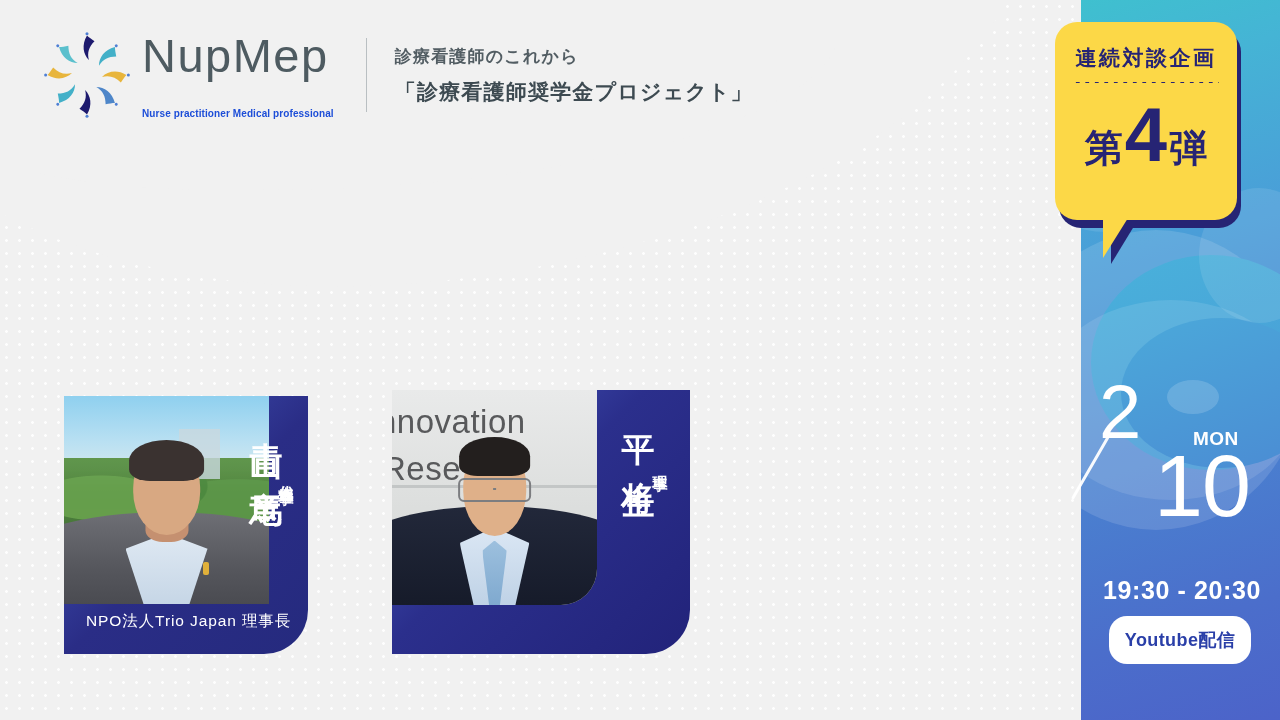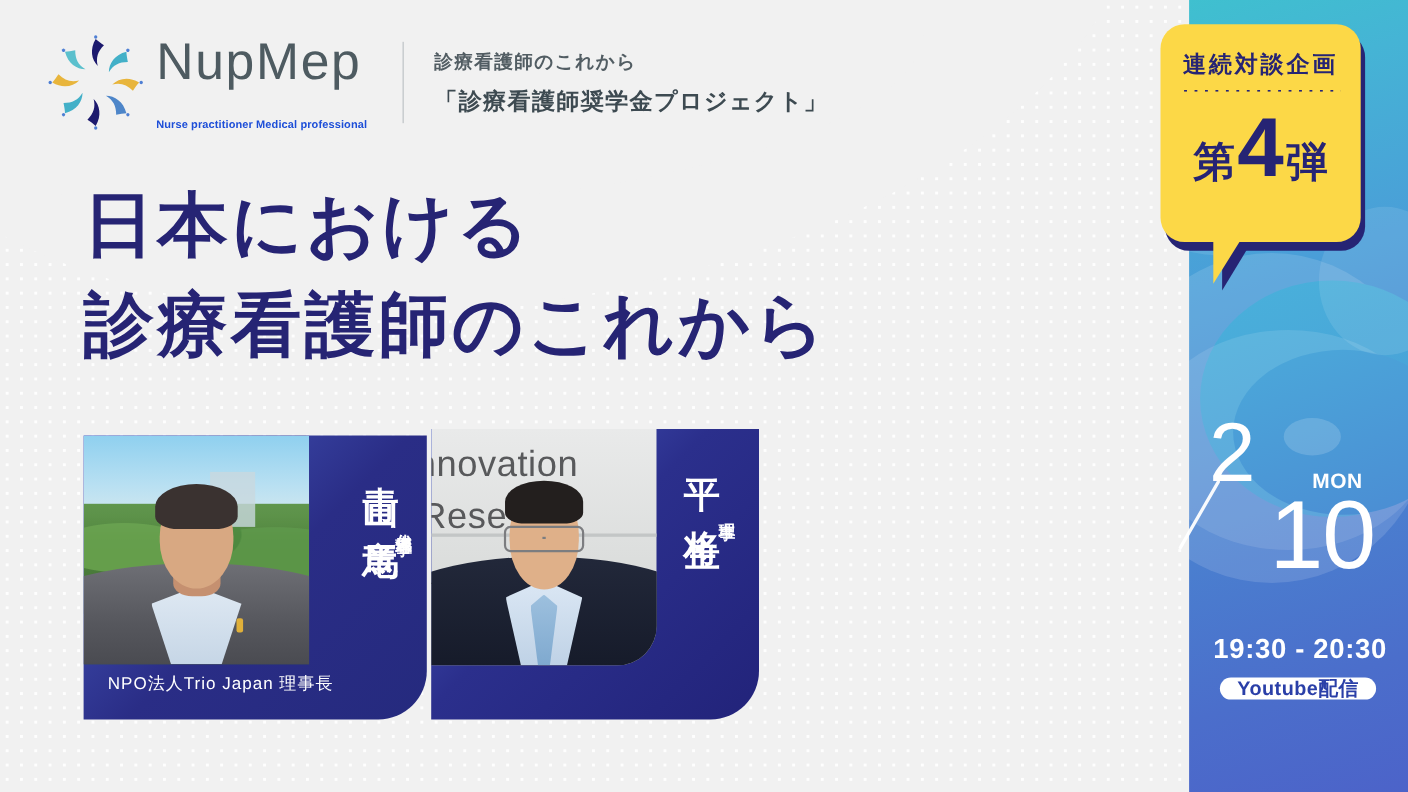--- a/index.html
+++ b/index.html
@@ -52,21 +52,21 @@
 
   
   .title { position:absolute; left:76px; top:160px; color:#262474;
            font-family:"Liberation Serif", serif; font-weight:700;
            font-size:64px; line-height:1.42; letter-spacing:3px; }
   .title .l2 { display:block; }
 
   
   .card { position:absolute; overflow:hidden; }
 
-  .card1 { left:76px; top:396px; width:312px; height:258px;
+  .card1 { left:64px; top:396px; width:244px; height:258px;
            background:linear-gradient(135deg,#4a5fc6 0%,#2a2d86 52%,#252a7e 100%);
            border-radius:0 0 44px 0; }
   .card1 .photo { position:absolute; left:0; top:0; width:205px; height:208px; overflow:hidden; }
   .card2 { left:392px; top:390px; width:298px; height:264px;
            background:linear-gradient(135deg,#4a5fc6 0%,#2b2f8c 45%,#22237a 100%);
            border-radius:0 0 44px 0; }
   .card2 .photo { position:absolute; left:0; top:0; width:205px; height:215px; overflow:hidden; border-radius:0 0 36px 0; }
 
   
   .ph1-bg { position:absolute; inset:0;
@@ -166,21 +166,21 @@
 
   
   .date-block { position:absolute; left:1081px; top:378px; width:199px; color:#fff; }
   .date-row { position:relative; height:150px; }
   .d-month { position:absolute; left:18px; top:-4px; font-size:76px; font-weight:400; line-height:1; letter-spacing:-2px; }
   .d-slash { position:absolute; left:26px; top:58px; width:2.5px; height:72px; background:#fff;
              transform:rotate(30deg); transform-origin:top left; border-radius:2px; opacity:.95; }
   .d-dow { position:absolute; left:112px; top:50px; font-size:19px; font-weight:700; letter-spacing:.5px; }
   .d-day { position:absolute; left:73px; top:64px; font-size:88px; font-weight:400; line-height:1; letter-spacing:-1px; }
   .d-time { position:absolute; left:22px; top:198px; font-size:25px; font-weight:700; letter-spacing:.6px; }
-  .d-pill { position:absolute; left:28px; top:238px; width:142px; height:20px; background:#fff;
+  .d-pill { position:absolute; left:28px; top:238px; width:142px; height:48px; background:#fff;
             border-radius:18px; display:flex; align-items:center; justify-content:center;
             color:#2a3fa8; font-size:18px; font-weight:700; letter-spacing:.4px; }
 </style>
 </head>
 <body>
 
 <div id="stage">
 
   <div class="dots"></div>
   <div class="clean-swoosh"></div>
@@ -233,24 +233,20 @@
     </div>
 
     <div class="divider"></div>
 
     <div class="cf-block">
       <div class="cf-small">診療看護師のこれから</div>
       <div class="cf-title">「診療看護師奨学金プロジェクト」</div>
     </div>
   </div>
 
-  <div class="title">
-    <span class="l1">日本における</span>
-    <span class="l2">診療看護師のこれから</span>
-  </div>
 
   <div class="card card1">
     <div class="photo">
       <div class="ph1-bg"></div>
       <div class="ph1-trees"></div>
       <div class="ph1-bldg"></div>
       <div class="ph1-body"></div>
       <div class="ph1-shirt"></div>
       <div class="ph1-neck"></div>
       <div class="ph1-face"></div>

